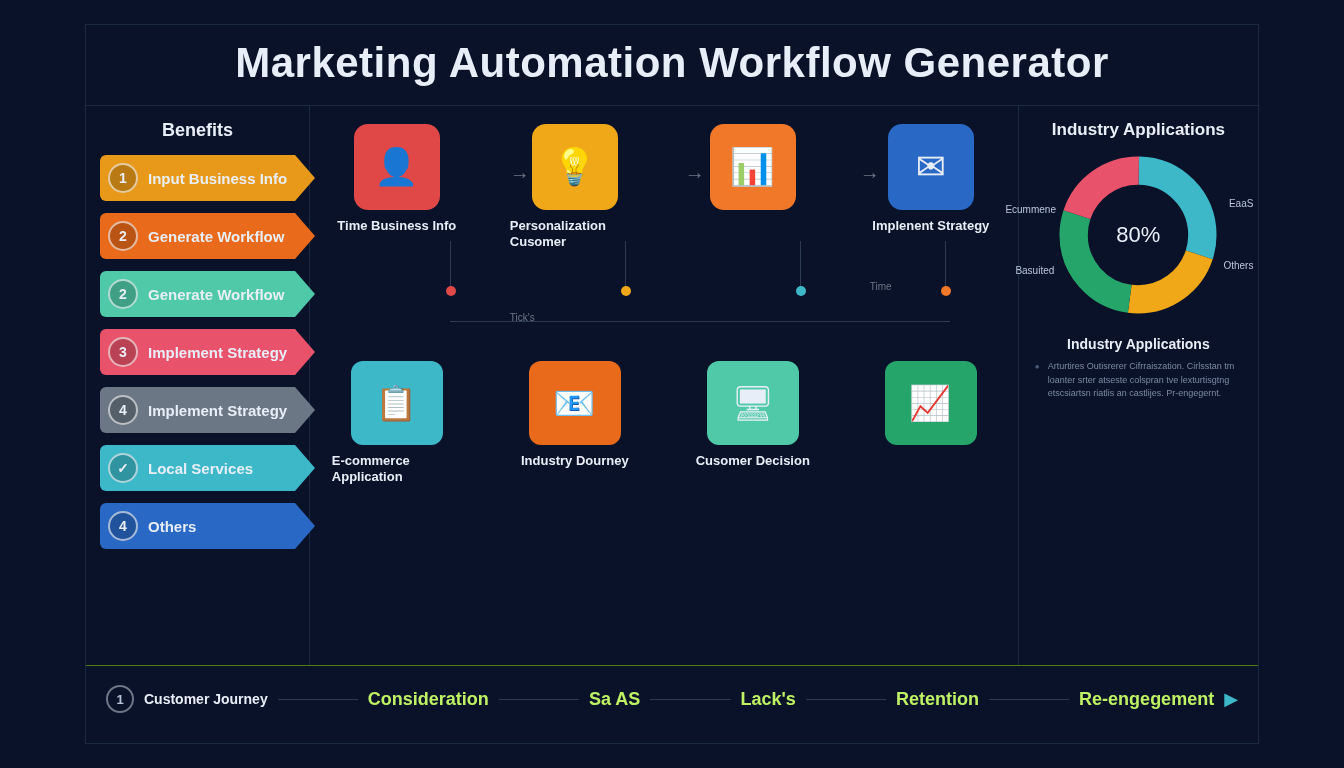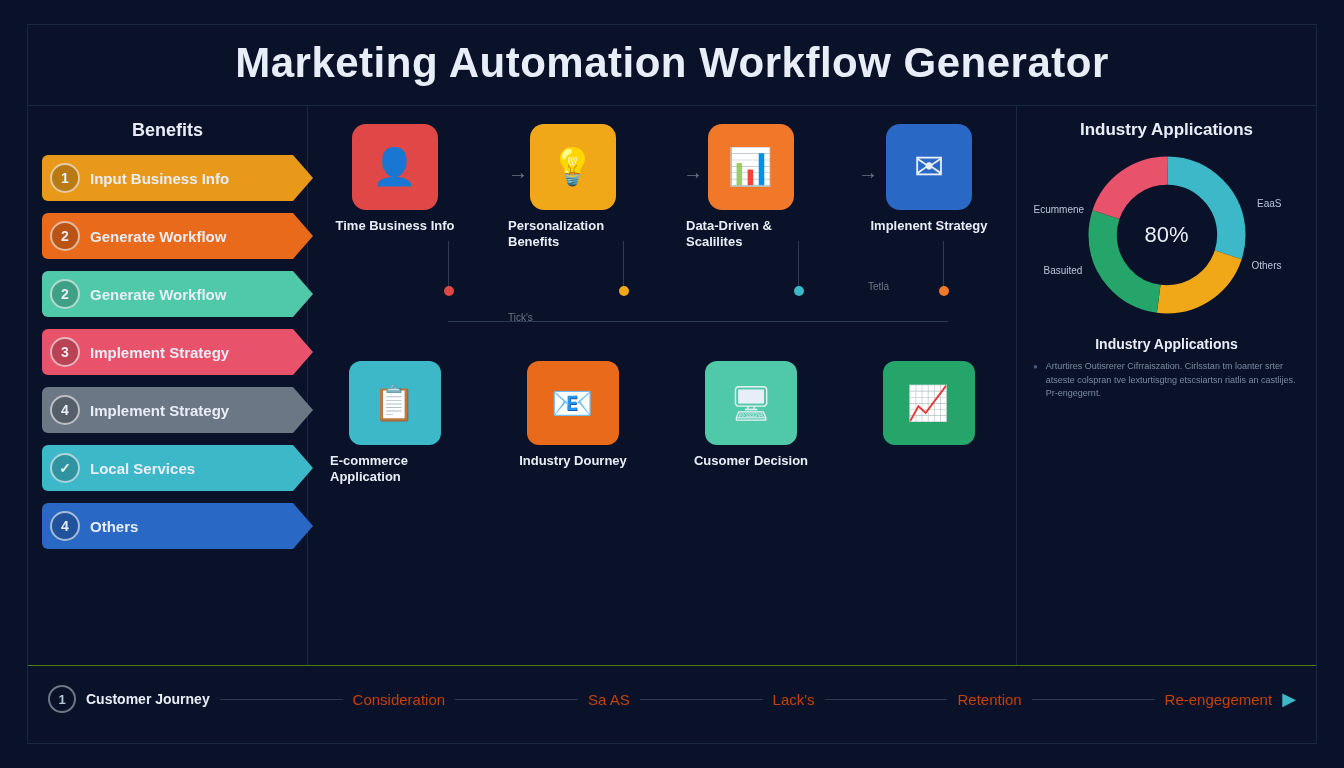--- a/index.html
+++ b/index.html
@@ -1,17 +1,17 @@
 <!DOCTYPE html>
 <html><head>
 <meta charset="utf-8">
 <style>
 *{margin:0;padding:0;box-sizing:border-box}
 body{width:1344px;height:768px;background:#0a1229;font-family:'Segoe UI',Arial,sans-serif;color:#e8eef7;overflow:hidden;display:flex;align-items:center;justify-content:center}
-.frame{width:1290px;height:720px;background:#0a1229;border:1px solid #1a2842;position:relative}
+.frame{width:1174px;height:720px;background:#0a1229;border:1px solid #1a2842;position:relative}
 .title{font-size:42px;font-weight:700;text-align:center;padding:14px 0 18px;letter-spacing:.5px;border-bottom:1px solid #1a2842}
 .body{display:flex;height:560px;border-bottom:1px solid #4d7c0f}
 .left{width:280px;border-right:1px solid #1a2842;padding:14px 14px 0}
 .left h3{font-size:18px;font-weight:700;text-align:center;margin-bottom:14px}
 .step{display:flex;align-items:center;height:46px;margin-bottom:12px;border-radius:6px 0 0 6px;position:relative;padding-left:8px;font-size:15px;font-weight:600}
 .step::after{content:'';position:absolute;right:-20px;top:0;border-left:20px solid;border-top:23px solid transparent;border-bottom:23px solid transparent}
 .s1{background:#e8991a}.s1::after{border-left-color:#e8991a}
 .s2{background:#e86a1a}.s2::after{border-left-color:#e86a1a}
 .s3{background:#4fc9a8}.s3::after{border-left-color:#4fc9a8}
 .s4{background:#e8536b}.s4::after{border-left-color:#e8536b}
@@ -45,21 +45,21 @@
 .donut .center{position:absolute;inset:0;display:flex;align-items:center;justify-content:center;font-size:22px;font-weight:400}
 .dlbl{position:absolute;font-size:10px;color:#b8c5d9}
 .dl1{left:-48px;top:54px}.dl2{left:-38px;top:115px}.dl3{right:-30px;top:48px}.dl4{right:-30px;top:110px}
 .right h4{font-size:14px;font-weight:700;text-align:center;margin:16px 0 8px}
 .bul{display:flex;gap:8px;font-size:9px;color:#7a8aa3;line-height:1.5;margin-bottom:8px}
 .bul::before{content:'●';color:#4a5a78;font-size:8px;margin-top:1px}
 .footer{display:flex;align-items:center;height:66px;padding:0 20px;gap:10px}
 .fnum{width:28px;height:28px;border-radius:50%;border:2px solid #6b7785;display:flex;align-items:center;justify-content:center;font-size:13px;font-weight:700;color:#b8c5d9}
 .fstage{font-size:14px;font-weight:700}
 .fline{flex:1;height:1px;background:#2d3b52}
-.ftxt{font-size:15px;font-weight:400;color:#c2410c}
+.ftxt{font-size:18px;font-weight:700;color:#bef264}
 .farrow{color:#3db8c9;font-size:18px}
 </style>
 </head>
 <body>
 
 <div class="frame">
   <div class="title">Marketing Automation Workflow Generator</div>
   <div class="body">
     <div class="left">
       <h3>Benefits</h3>
@@ -93,45 +93,44 @@
         </div>
     </div>
     <div class="mid">
       <div class="row">
         <div class="card">
             <div class="tile t1">👤</div>
             <div class="lbl">Time Business Info</div>
           </div>
         <div class="card">
             <div class="tile t2">💡</div>
-            <div class="lbl">Personalization Benefits</div>
+            <div class="lbl">Personalization Cusomer</div>
           </div>
         <div class="card">
             <div class="tile t3">📊</div>
-            <div class="lbl">Data-Driven &amp; Scalilites</div>
           </div>
         <div class="card">
             <div class="tile t4">✉</div>
             <div class="lbl">Implenent Strategy</div>
           </div>
       </div>
       <span class="arrow a1">→</span>
       <span class="arrow a2">→</span>
       <span class="arrow a3">→</span>
       <div class="conn c1"></div>
       <div class="conn c2"></div>
       <div class="conn c3"></div>
       <div class="conn c4"></div>
       <div class="dot d1"></div>
       <div class="dot d2"></div>
       <div class="dot d3"></div>
       <div class="dot d4"></div>
       <div class="hl"></div>
       <div style="position:absolute;left:200px;top:206px;font-size:10px;color:#6b7785">Tick's</div>
-      <div style="position:absolute;left:560px;top:175px;font-size:10px;color:#6b7785">Tetla</div>
+      <div style="position:absolute;left:560px;top:175px;font-size:10px;color:#6b7785">Time</div>
       <div class="row row2">
         <div class="card">
             <div class="tile2 t5">📋</div>
             <div class="lbl">E-commerce Application</div>
           </div>
         <div class="card">
             <div class="tile2 t6">📧</div>
             <div class="lbl">Industry Dourney</div>
           </div>
         <div class="card">

